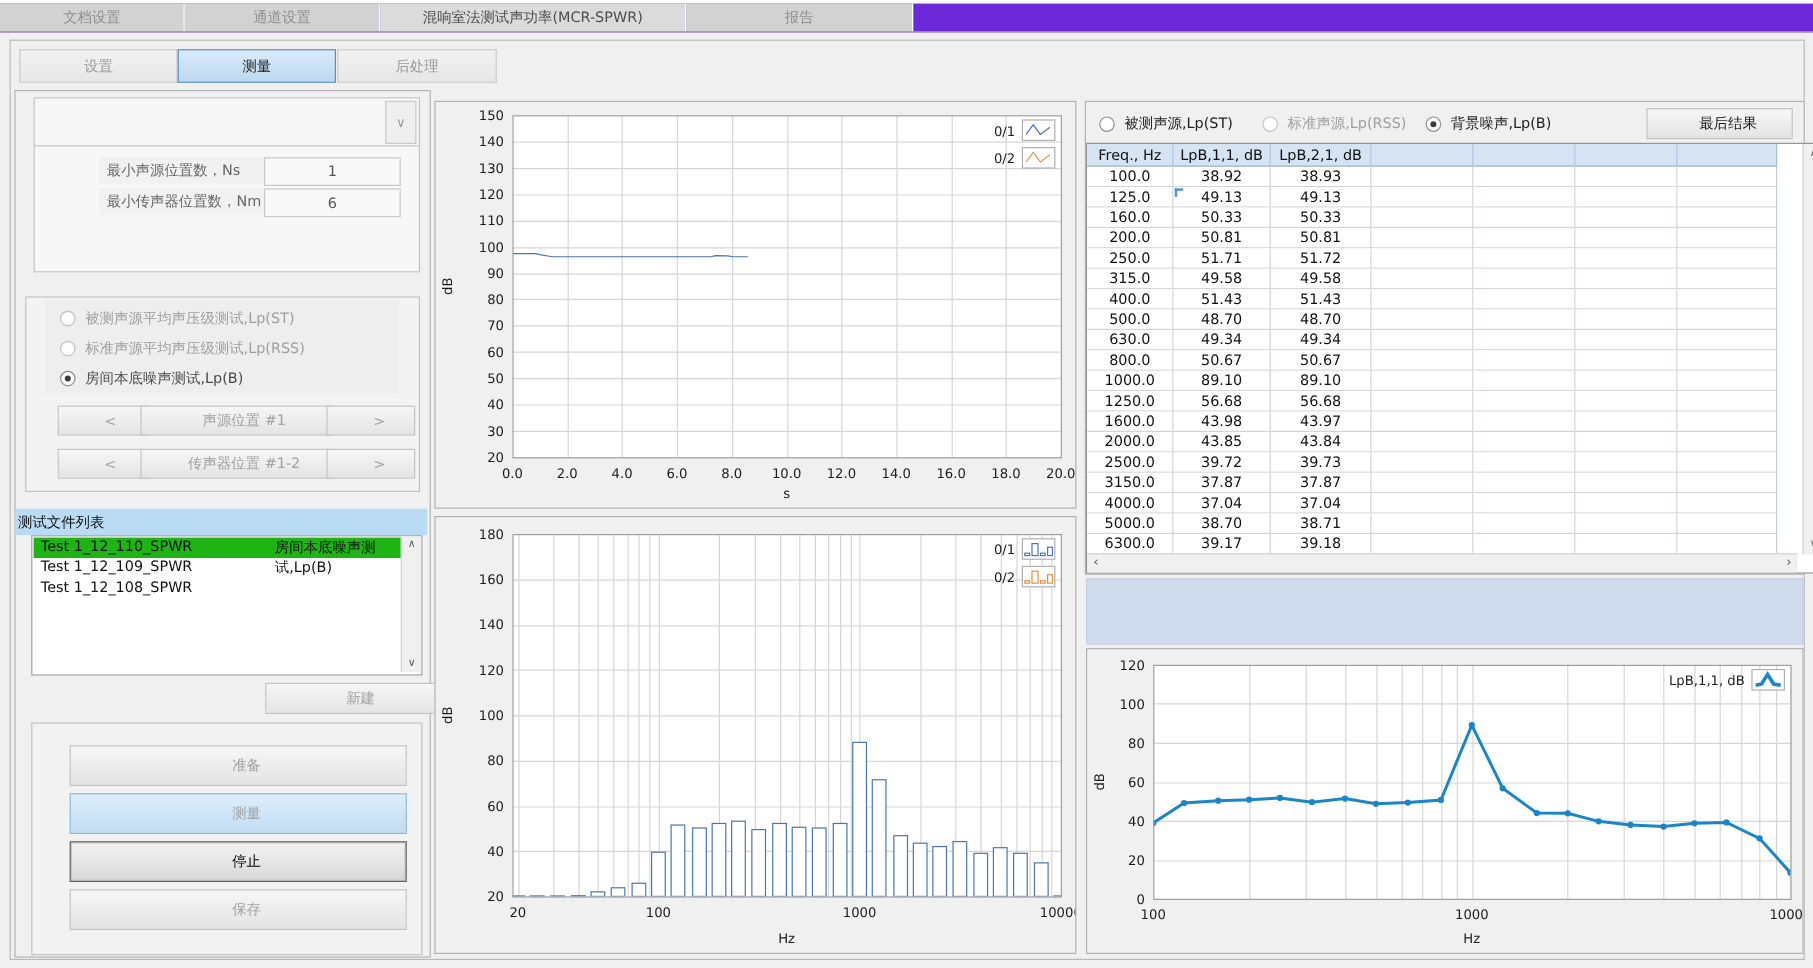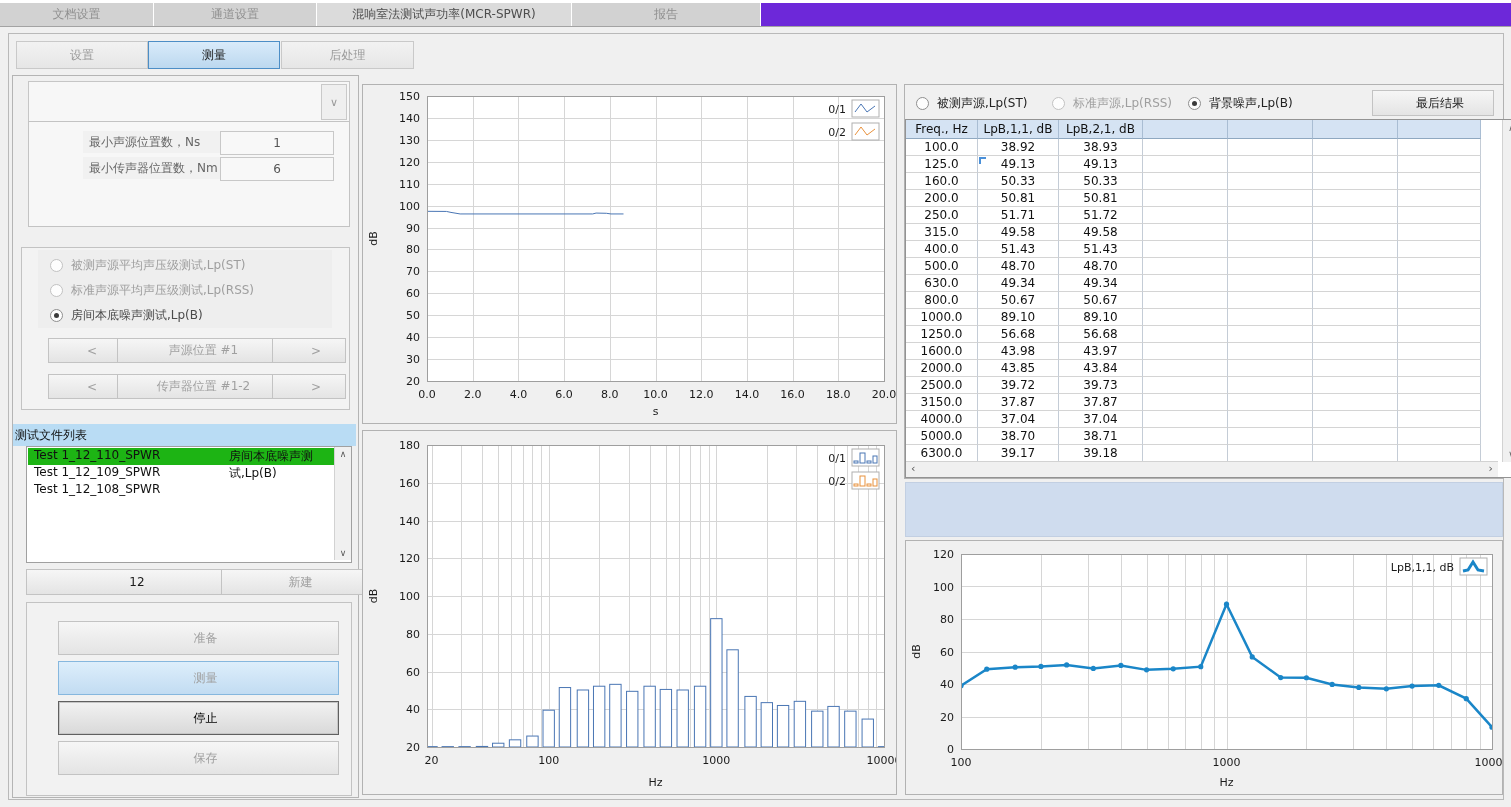--- a/index.html
+++ b/index.html
@@ -131,21 +131,20 @@
     </div>
     <div class="listitem" style="top:35px">
       <span class="nm">Test 1_12_108_SPWR</span>
     </div>
     <div class="vscroll" style="right:0;top:0;width:16px;height:113px">
       <span class="a" style="top:2px">∧</span>
       <span class="a" style="bottom:2px">∨</span>
     </div>
   </div>
 
-  <div class="btn on" style="left:26px;top:569px;width:192px;height:24px">12</div>
   <div class="btn" style="left:221px;top:569px;width:129px;height:24px">新建</div>
 
   <div class="panelbox" style="left:26px;top:602px;width:324px;height:192px;background:#f2f2f2"></div>
   <div class="btn" style="left:58px;top:621px;width:265px;height:32px">准备</div>
   <div class="btn bluebtn" style="left:58px;top:661px;width:265px;height:32px">测量</div>
   <div class="btn" style="left:58px;top:741px;width:265px;height:32px">保存</div>
   <div class="btn focused on" style="left:58px;top:701px;width:265px;height:32px">停止</div>
 
   <div class="chart-panel" style="left:362px;top:84px;width:535px;height:340px"><svg width="533" height="338" font-family="DejaVu Sans, Liberation Sans, sans-serif" font-size="11">
         <rect x="64" y="11" width="457" height="285" fill="#ffffff"></rect>

